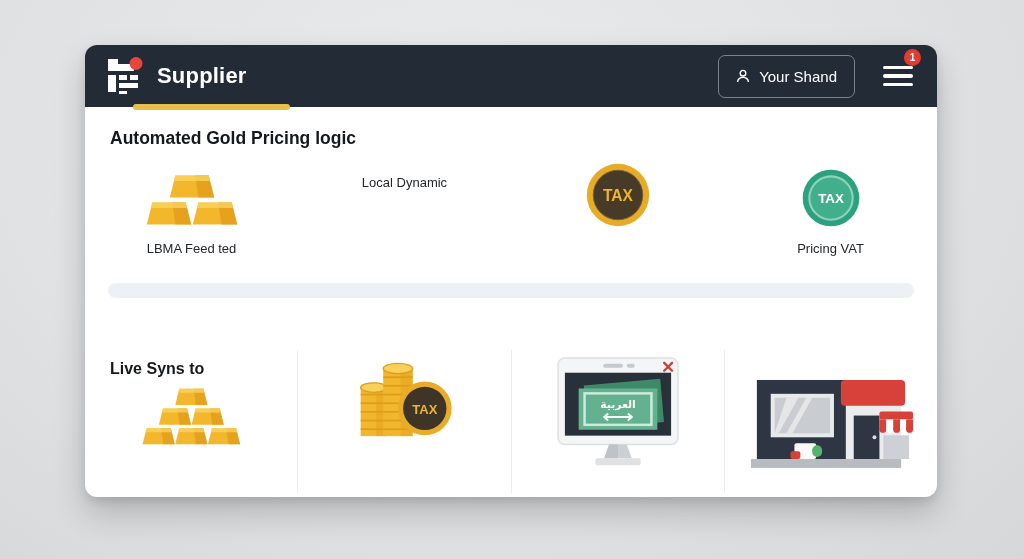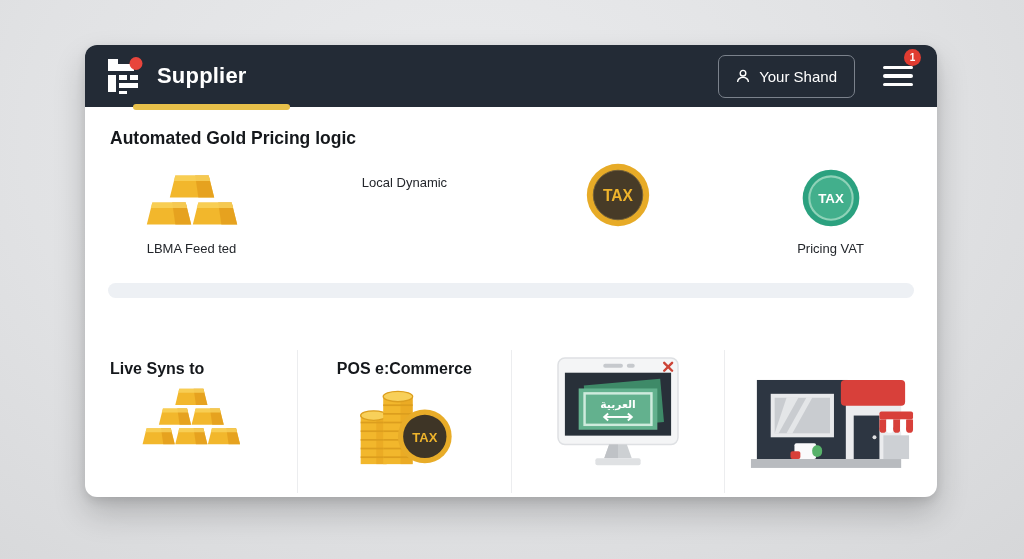--- a/index.html
+++ b/index.html
@@ -152,21 +152,20 @@
         <use href="#gbar" transform="translate(58,2) scale(1.02)"></use>
         <use href="#gbar" transform="translate(29,37) scale(1.02)"></use>
         <use href="#gbar" transform="translate(87,37) scale(1.02)"></use>
         <use href="#gbar" transform="translate(0,72) scale(1.02)"></use>
         <use href="#gbar" transform="translate(58,72) scale(1.02)"></use>
         <use href="#gbar" transform="translate(116,72) scale(1.02)"></use>
       </svg>
     </div>
 
     <div class="cell">
-      <div class="cell-title">POS e:Commerce</div>
       <svg class="m-top-4" width="104" height="88" viewBox="0 0 120 100">
         <rect x="10" y="38" width="30" height="56" fill="#F2B72C"></rect>
         <rect x="28" y="38" width="12" height="56" fill="#E6A41F" opacity="0.6"></rect>
         <line x1="10" y1="46" x2="40" y2="46" stroke="#DC9E1E" stroke-width="2"></line>
         <line x1="10" y1="56" x2="40" y2="56" stroke="#DC9E1E" stroke-width="2"></line>
         <line x1="10" y1="66" x2="40" y2="66" stroke="#DC9E1E" stroke-width="2"></line>
         <line x1="10" y1="76" x2="40" y2="76" stroke="#DC9E1E" stroke-width="2"></line>
         <line x1="10" y1="86" x2="40" y2="86" stroke="#DC9E1E" stroke-width="2"></line>
         <ellipse cx="25" cy="38" rx="15" ry="5.5" fill="#F8D05A" stroke="#DC9E1E" stroke-width="1.5"></ellipse>
         <rect x="36" y="16" width="34" height="78" fill="#F2B72C"></rect>

